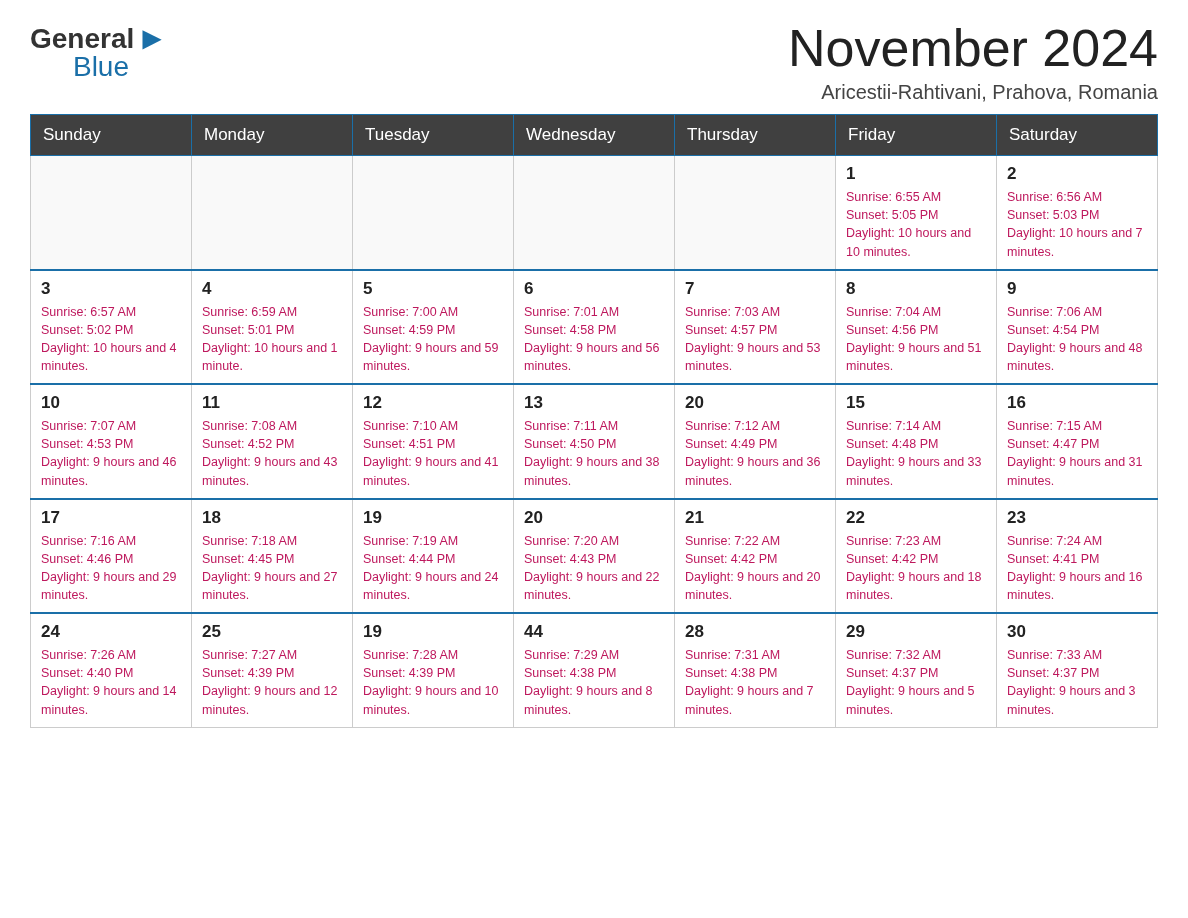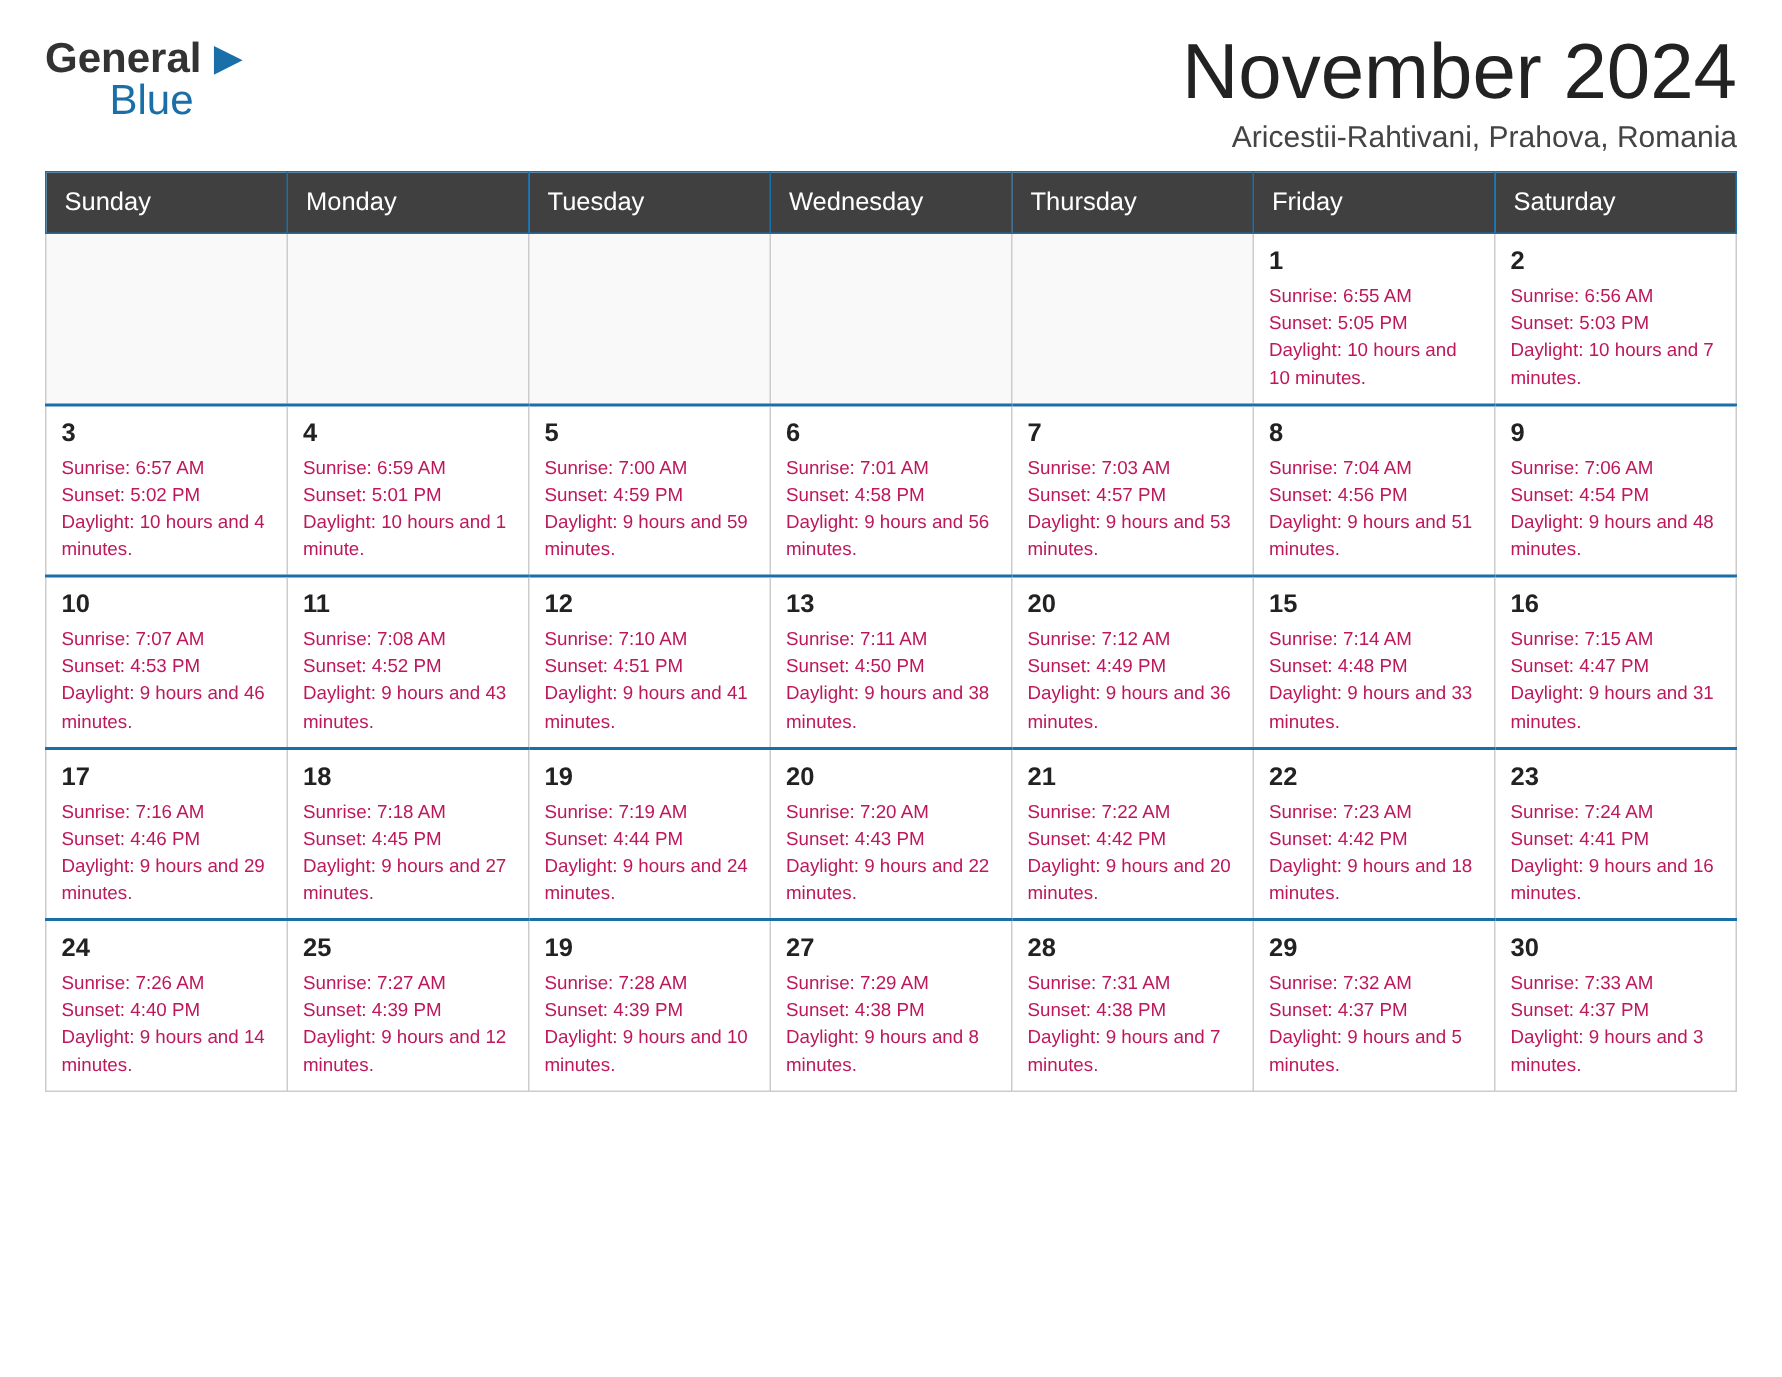--- a/index.html
+++ b/index.html
@@ -238,21 +238,21 @@
         </td>
         <td>
           <div class="day-number">25</div>
           <div class="day-info">Sunrise: 7:27 AM<br>Sunset: 4:39 PM<br>Daylight: 9 hours and 12 minutes.</div>
         </td>
         <td>
           <div class="day-number">19</div>
           <div class="day-info">Sunrise: 7:28 AM<br>Sunset: 4:39 PM<br>Daylight: 9 hours and 10 minutes.</div>
         </td>
         <td>
-          <div class="day-number">27</div>
+          <div class="day-number">44</div>
           <div class="day-info">Sunrise: 7:29 AM<br>Sunset: 4:38 PM<br>Daylight: 9 hours and 8 minutes.</div>
         </td>
         <td>
           <div class="day-number">28</div>
           <div class="day-info">Sunrise: 7:31 AM<br>Sunset: 4:38 PM<br>Daylight: 9 hours and 7 minutes.</div>
         </td>
         <td>
           <div class="day-number">29</div>
           <div class="day-info">Sunrise: 7:32 AM<br>Sunset: 4:37 PM<br>Daylight: 9 hours and 5 minutes.</div>
         </td>

